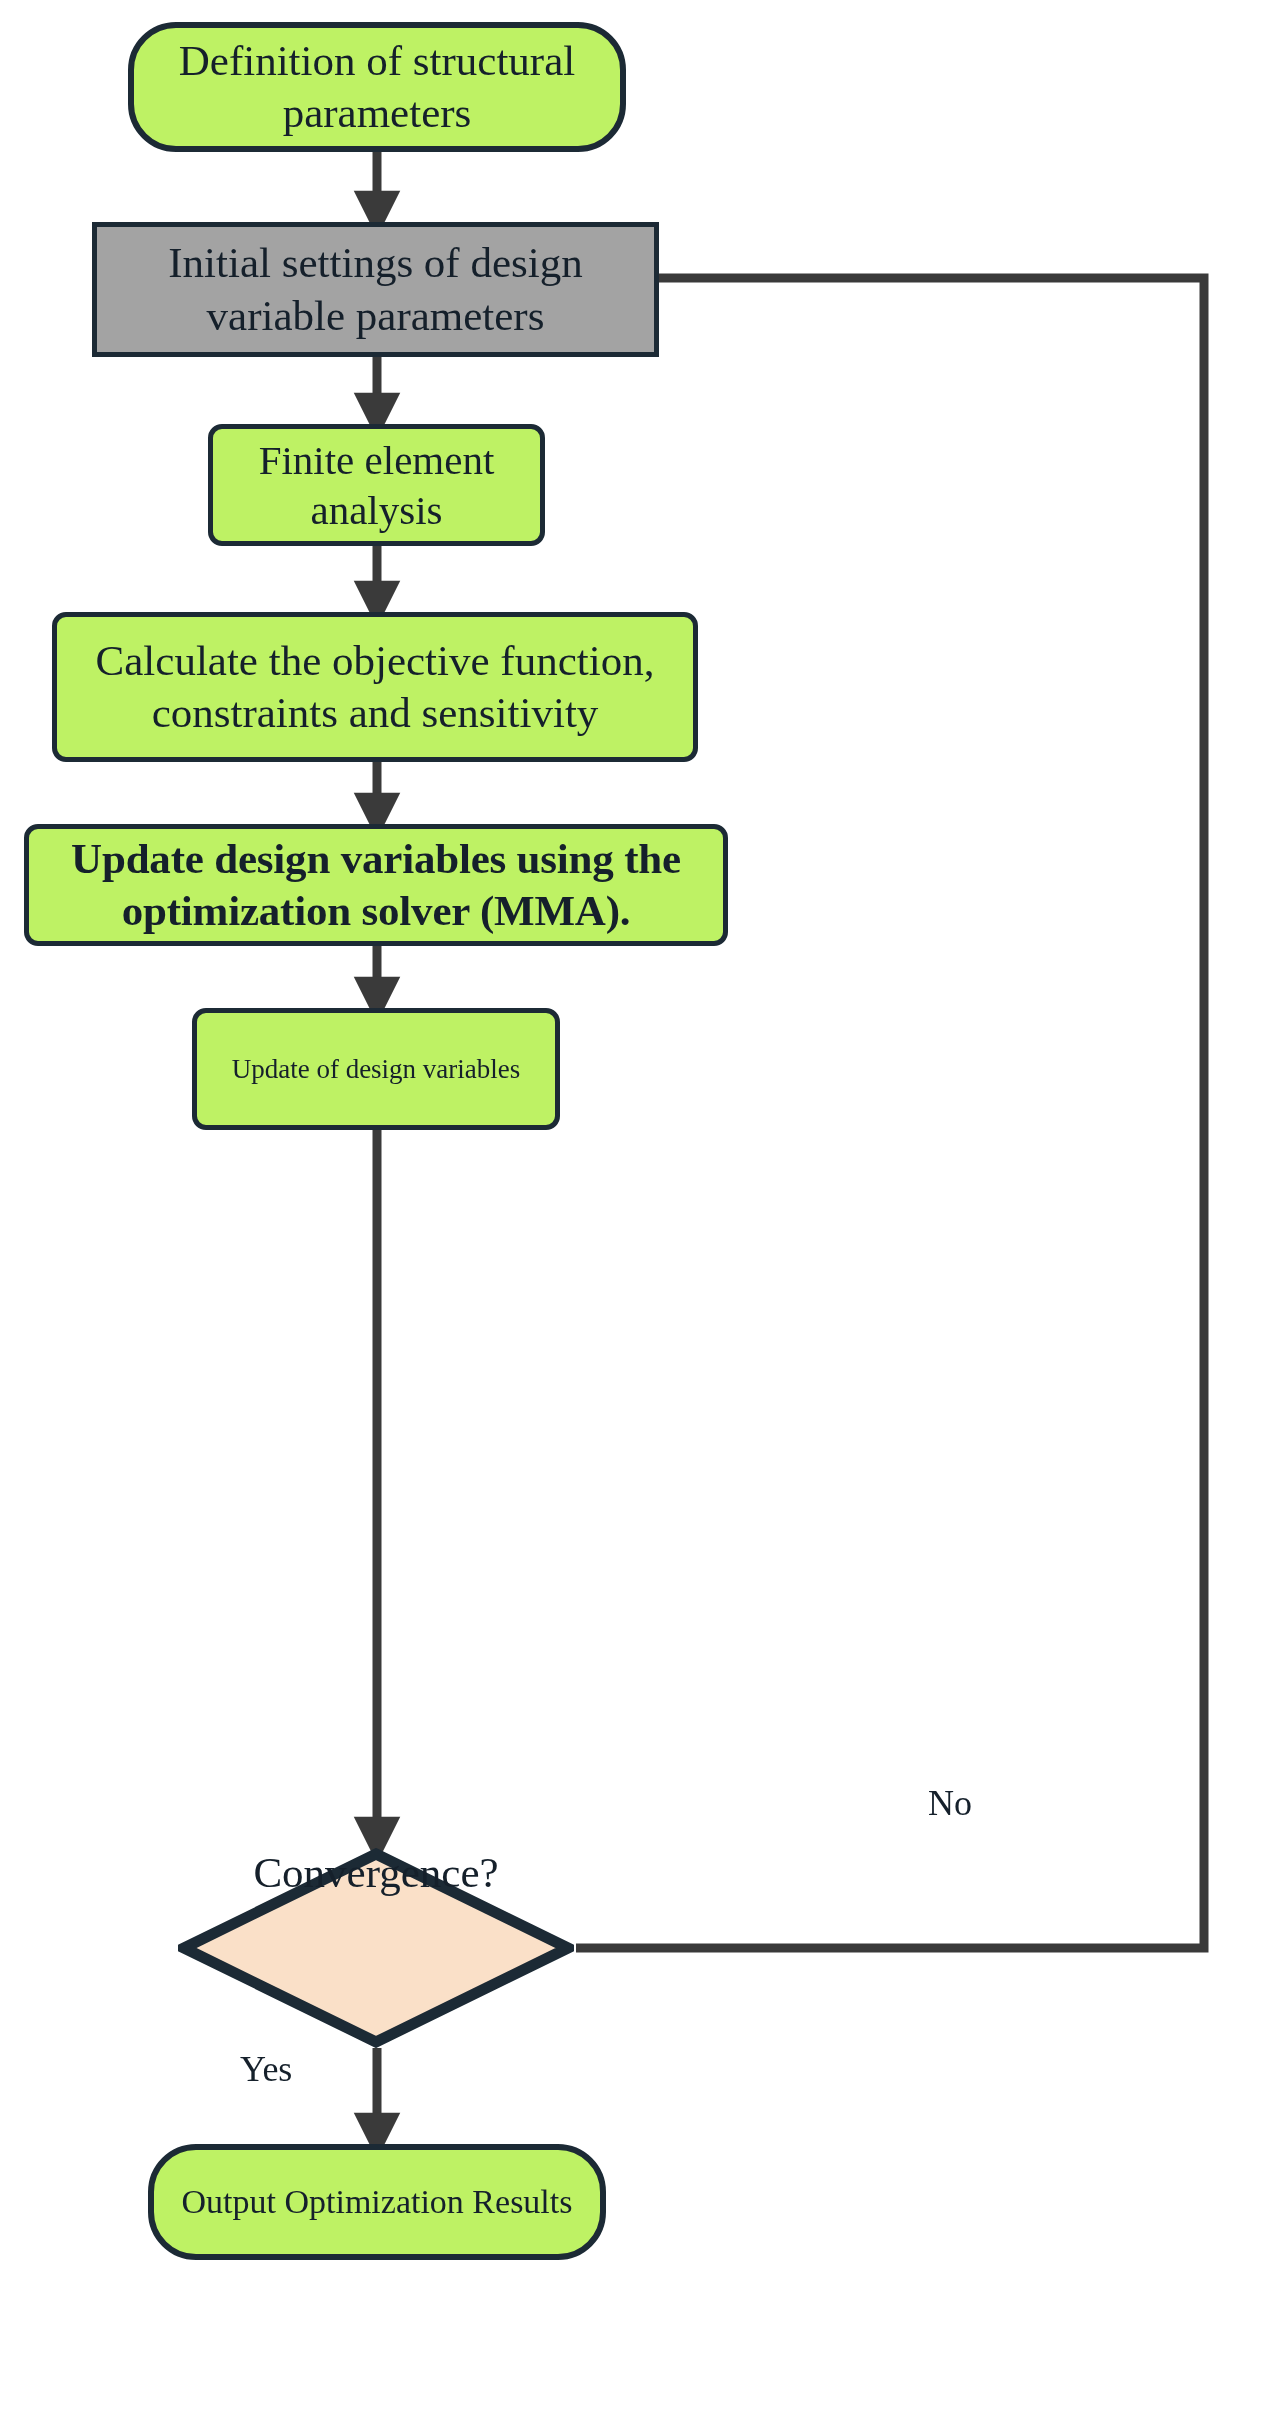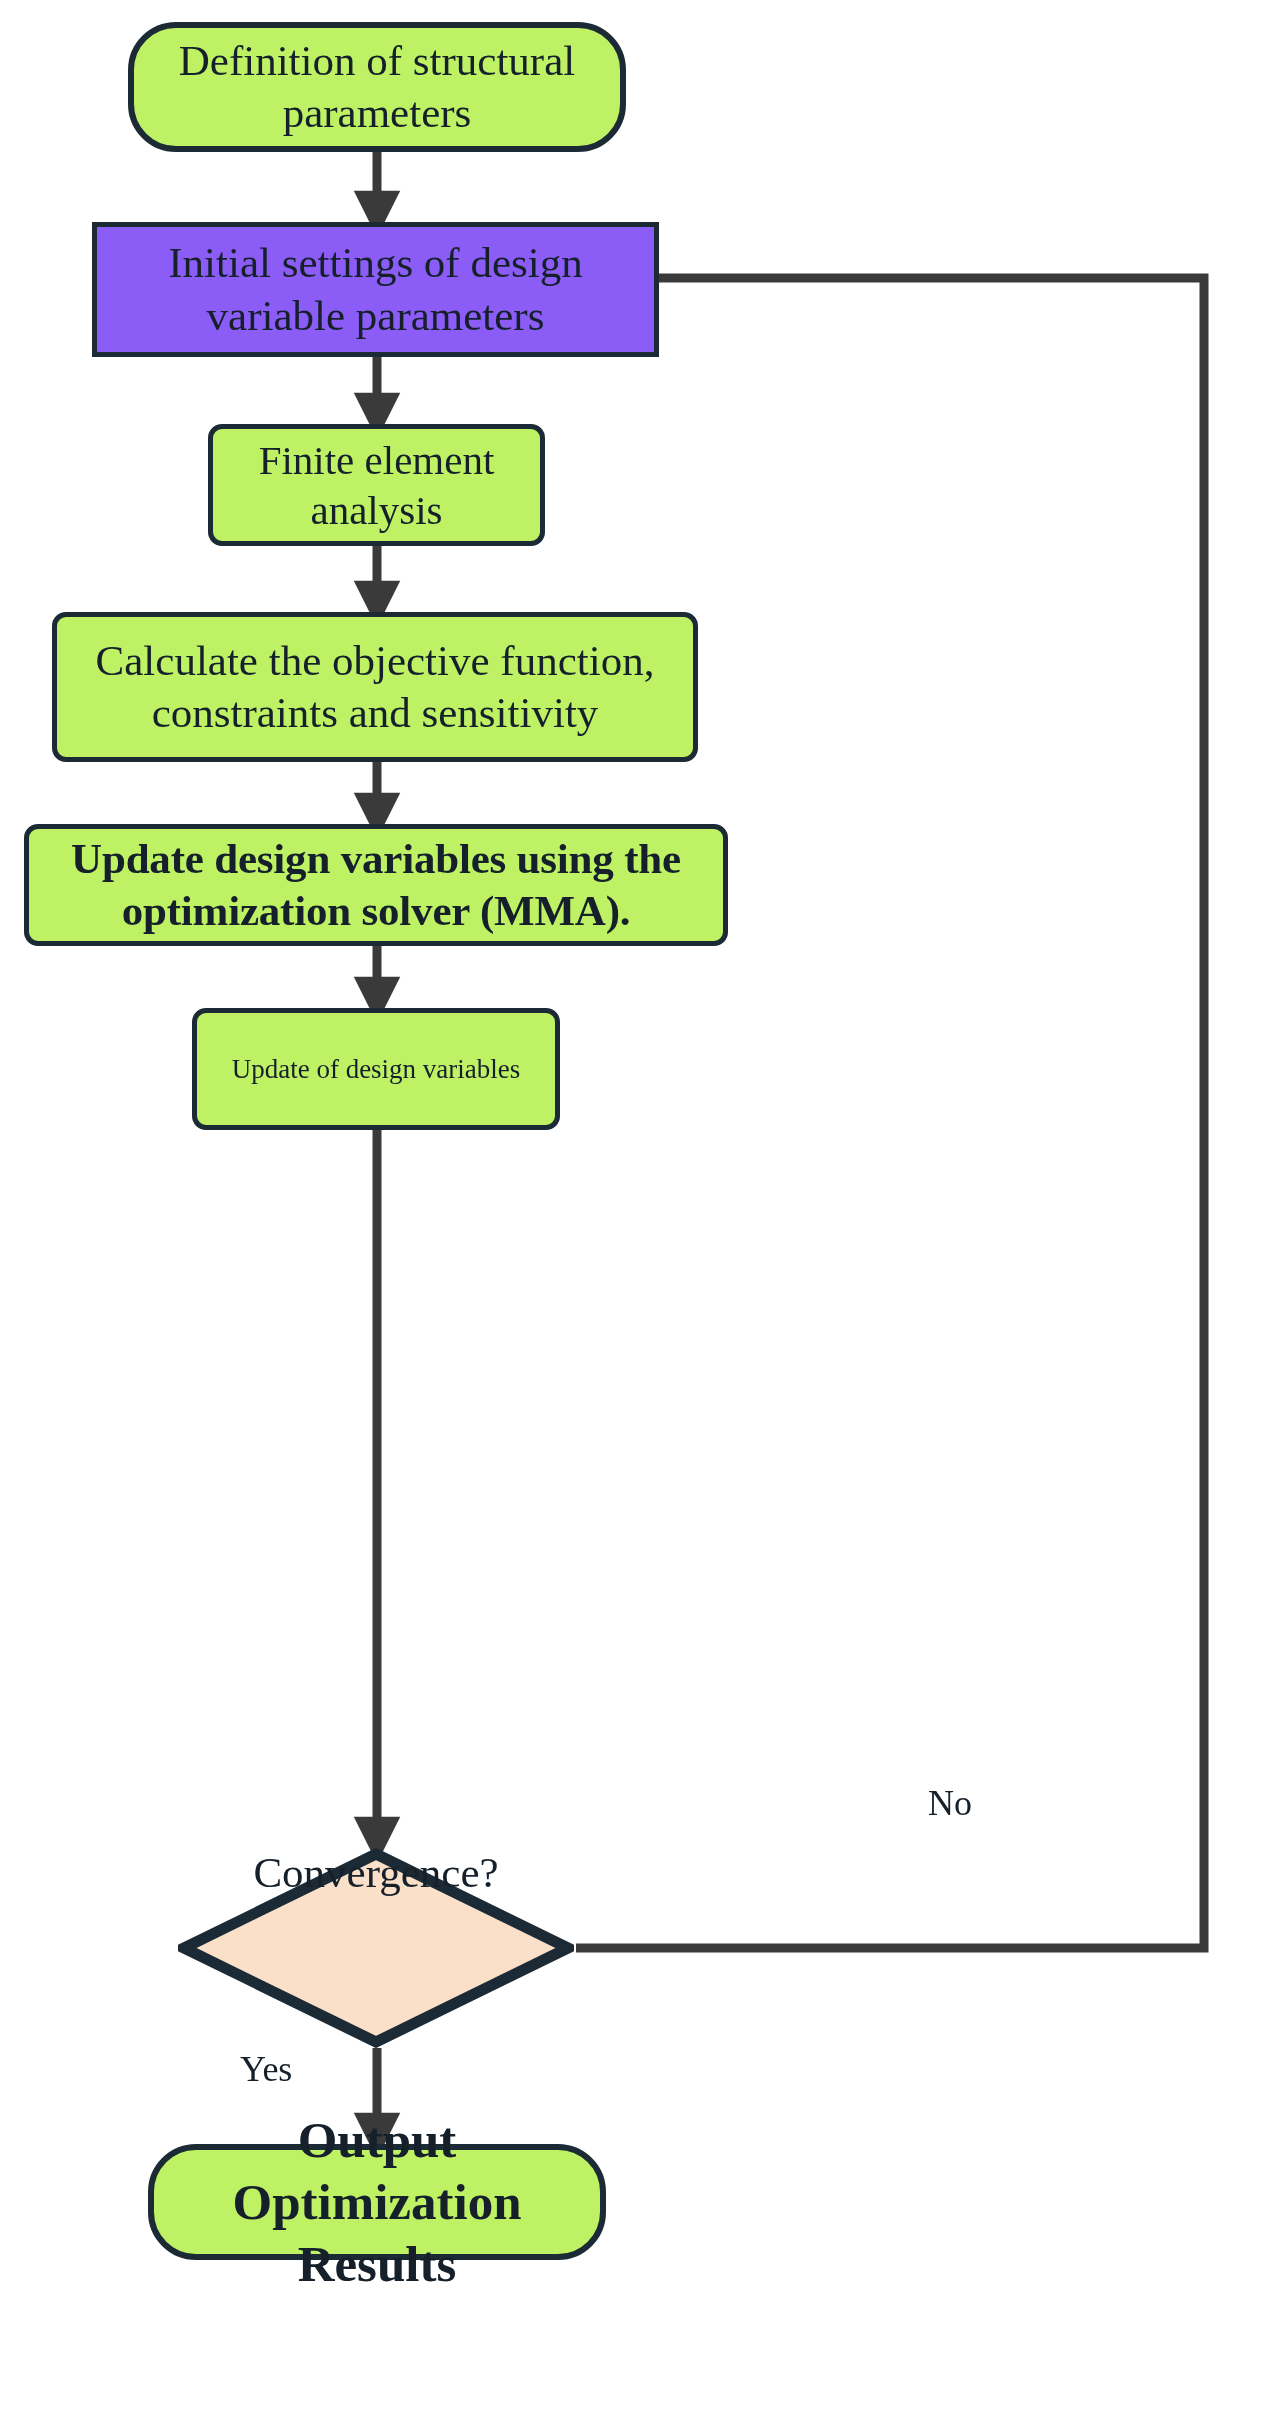--- a/index.html
+++ b/index.html
@@ -10,26 +10,26 @@
   .node{position:absolute;box-sizing:border-box;display:flex;align-items:center;
         justify-content:center;text-align:center;color:#15202b;background:#bef264;
         border:5px solid #1c2a35;line-height:1.22;}
   .node .txt{display:block;padding:0 14px;}
 
   .terminal{border-radius:48px;border-width:6px;}
   .process{border-radius:14px;font-family:Liberation Serif, serif;}
   .rect{border-radius:0;}
 
   .n-def{left:128px;top:22px;width:498px;height:130px;font-size:43px;}
-  .n-init{left:92px;top:222px;width:567px;height:135px;font-size:43px;background:#8b5cf6;border-radius:0;border-width:5px;}
+  .n-init{left:92px;top:222px;width:567px;height:135px;font-size:43px;background:#a3a3a3;border-radius:0;border-width:5px;}
   .n-fea{left:208px;top:424px;width:337px;height:122px;font-size:41px;}
   .n-calc{left:52px;top:612px;width:646px;height:150px;font-size:43px;}
   .n-upd{left:24px;top:824px;width:704px;height:122px;font-size:43px;font-weight:700;letter-spacing:-0.2px;}
   .n-updvar{left:192px;top:1008px;width:368px;height:122px;font-size:27px;}
-  .n-out{left:148px;top:2144px;width:458px;height:116px;font-size:51px;font-weight:bold;}
+  .n-out{left:148px;top:2144px;width:458px;height:116px;font-size:34px;}
 
   .diamond-wrap{position:absolute;left:178px;top:1848px;width:396px;height:200px;}
   .diamond-wrap svg{display:block;}
   .diamond-label{position:absolute;left:0;top:0;width:396px;height:200px;
       display:flex;align-items:flex-start;justify-content:center;font-size:43px;color:#15202b;}
 
   .edge-label{position:absolute;color:#15202b;font-size:36px;white-space:nowrap;}
   .lbl-no{left:928px;top:1782px;}
   .lbl-yes{left:240px;top:2048px;}
 </style>

